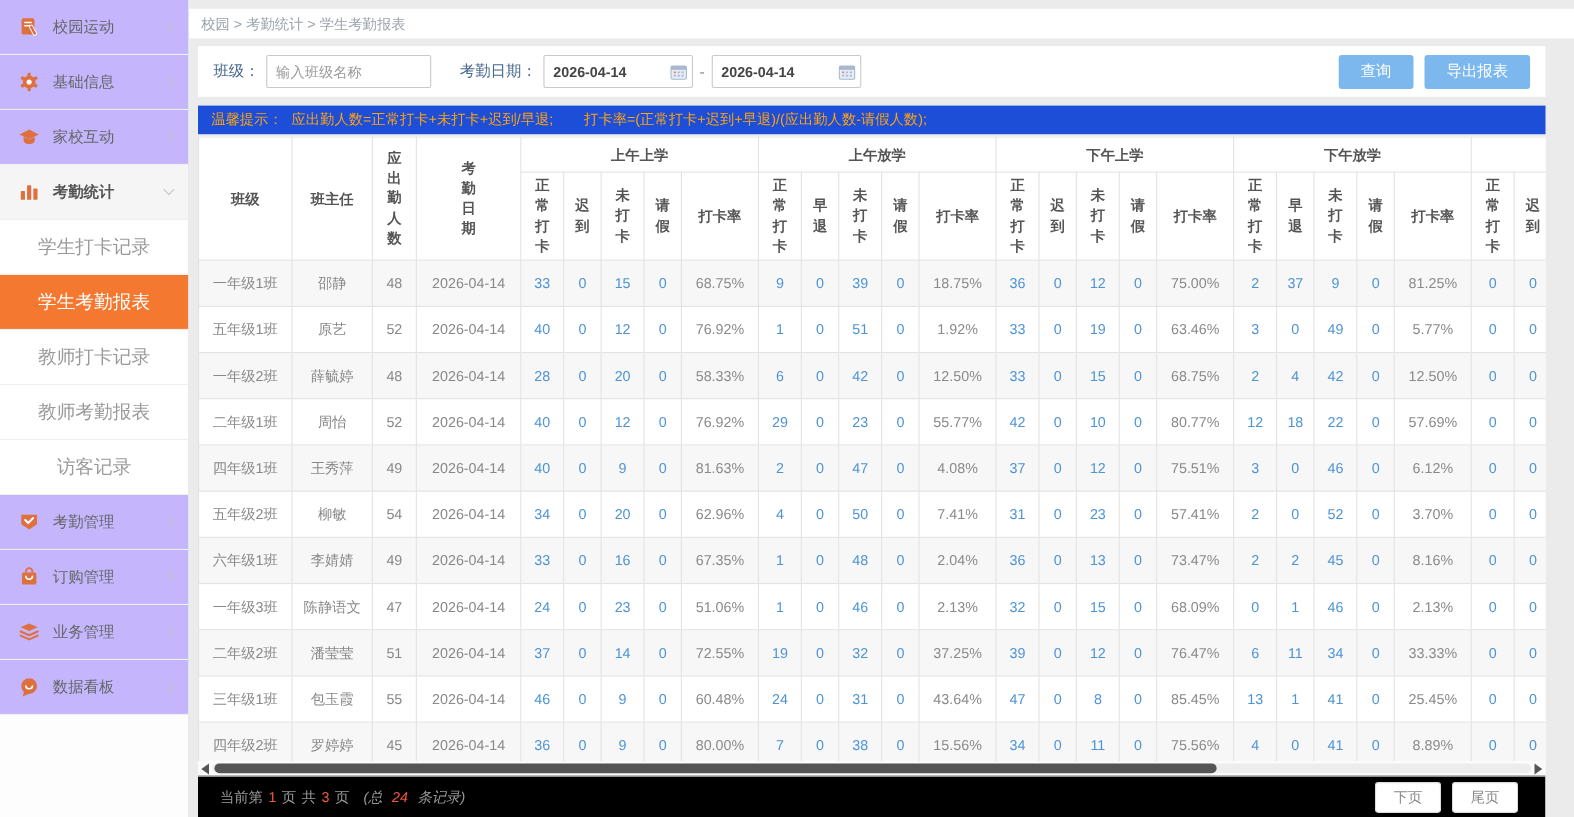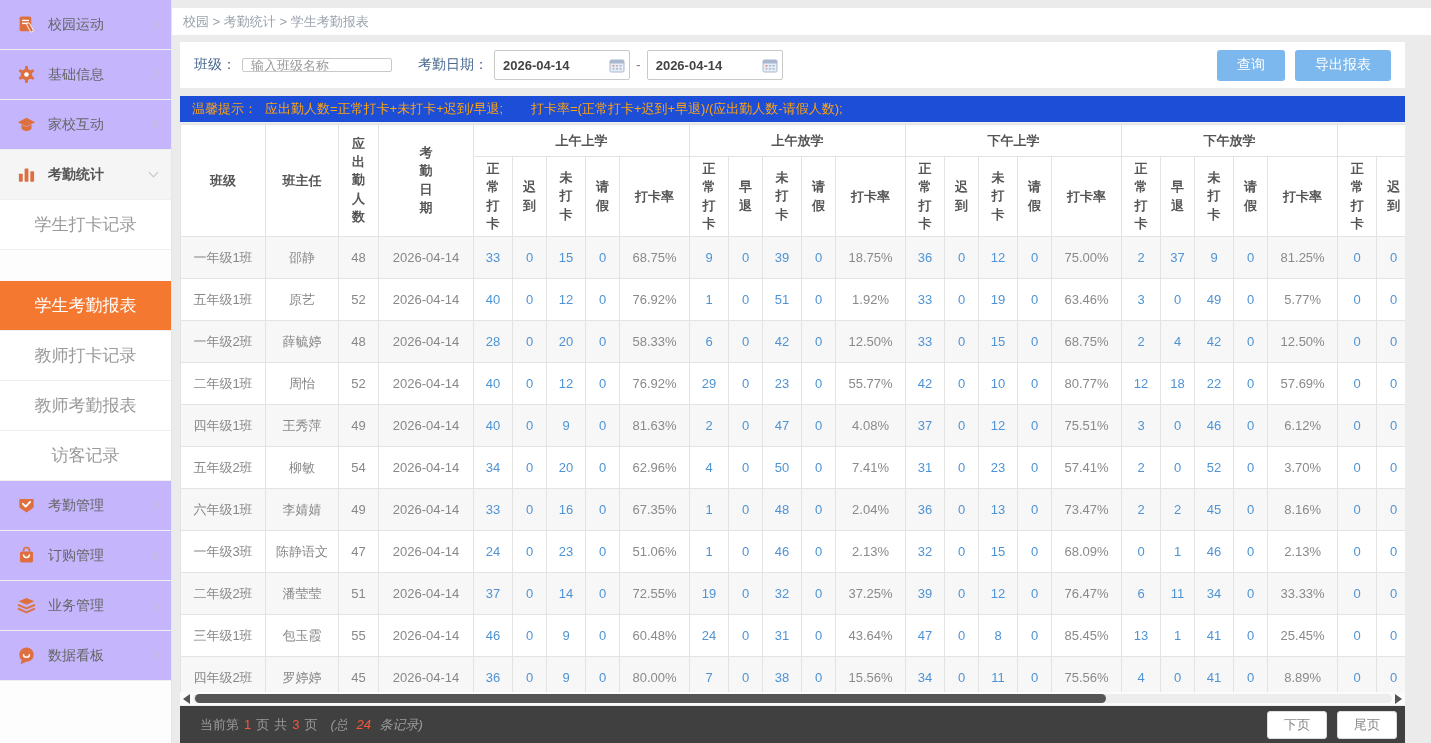--- a/index.html
+++ b/index.html
@@ -23,37 +23,37 @@
   .side-icon { width:20px; height:20px; display:inline-flex; align-items:center; justify-content:center; }
   .side-icon svg { width:19px; height:19px; }
   .side-label { flex:1; font-size:14px; }
   .chev { width:7px; height:7px; border-right:1.6px solid #c3c3c3; border-bottom:1.6px solid #c3c3c3; display:inline-block; }
   .chev.right { transform:rotate(-45deg); }
   .chev.down  { transform:rotate(45deg); margin-top:-4px; }
   .side-subitem {
     height:50px; line-height:50px; text-align:center; background:#fff;
     border-bottom:1px solid #efefef; color:#9a9a9a; font-size:17px; cursor:pointer;
   }
-  .side-subitem.selected { background:#f4782f; color:#fff;margin-top:31px; }
+  .side-subitem.selected { background:#f4782f; color:#fff; }
 
   
   .main { flex:1; display:flex; flex-direction:column; background:#ebebeb; min-width:0; position:relative; }
   .breadcrumb-bar {
     margin-top:8px; height:27px; background:#fff;
     display:flex; align-items:center; padding-left:11px;
     color:#9aa3ad; font-size:13px;text-align:right;
   }
   .filter-panel {
     margin:7px 26px 0 8px; height:46px; background:#fff;
     display:flex; align-items:center; padding:0 14px;
   }
   .f-label { color:#47688e; font-size:14px; margin-right:6px; }
   .f-label.second { margin-left:26px; }
   .text-input {
-    width:150px; height:14px; border:1px solid #c9c9c9; border-radius:2px;
+    width:150px; height:30px; border:1px solid #c9c9c9; border-radius:2px;
     padding:0 8px; font-size:13px; color:#666; outline:none;
     font-family:"Liberation Sans","DejaVu Sans",sans-serif;
   }
   .text-input::placeholder { color:#999; }
   .date-input {
     width:136px; height:30px; border:1px solid #c9c9c9; border-radius:2px;
     display:flex; align-items:center; padding:0 4px 0 8px; background:#fff;
     font-size:13px; color:#444; font-weight:bold; cursor:pointer;
   }
   .date-input .dval { flex:1; }
@@ -90,22 +90,22 @@
   
   .hscroll { height:13px; display:flex; align-items:center; padding:0 3px; background:#fbfbfb; }
   .h-arrow { width:0; height:0; border-style:solid; }
   .h-arrow.left  { border-width:5px 7px 5px 0; border-color:transparent #555 transparent transparent; }
   .h-arrow.right { border-width:5px 0 5px 7px; border-color:transparent transparent transparent #555; }
   .h-track { flex:1; height:9px; margin:0 3px; background:#ededed; border-radius:5px; position:relative; }
   .h-thumb { position:absolute; left:2px; top:0; height:9px; width:76%; background:#555; border-radius:5px; }
 
   
   .table-footer {
-    height:38px; background:#404040; border-top:1px solid #eee;
-    display:flex; align-items:center; padding:0 8px 0 20px;
+    height:38px; background:#000000; border-top:1px solid #eee;
+    display:flex; align-items:center; padding:0 25px 0 20px;
   }
   .pagination { color:#9a9a9a; font-size:13px; display:flex; align-items:baseline; }
   .pagination span { margin-right:5px; }
   .pagination .red { color:#f4573d; }
   .pagination .note { font-style:italic; margin-left:8px; color:#9a9a9a; }
   .pagination .note .red { font-style:italic; }
   .pager-spacer { flex:1; }
   .pager-btn {
     width:60px; height:28px; background:#fff; border:1px solid #ddd; border-radius:3px;
     color:#888; font-size:13px; margin-left:10px; cursor:pointer;

